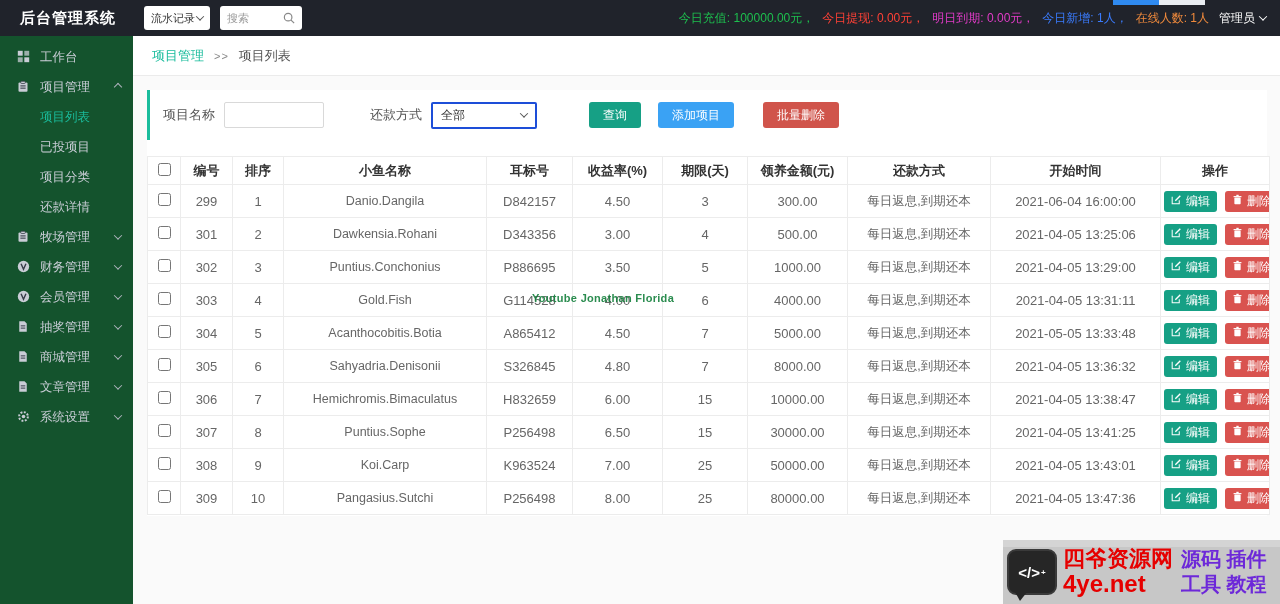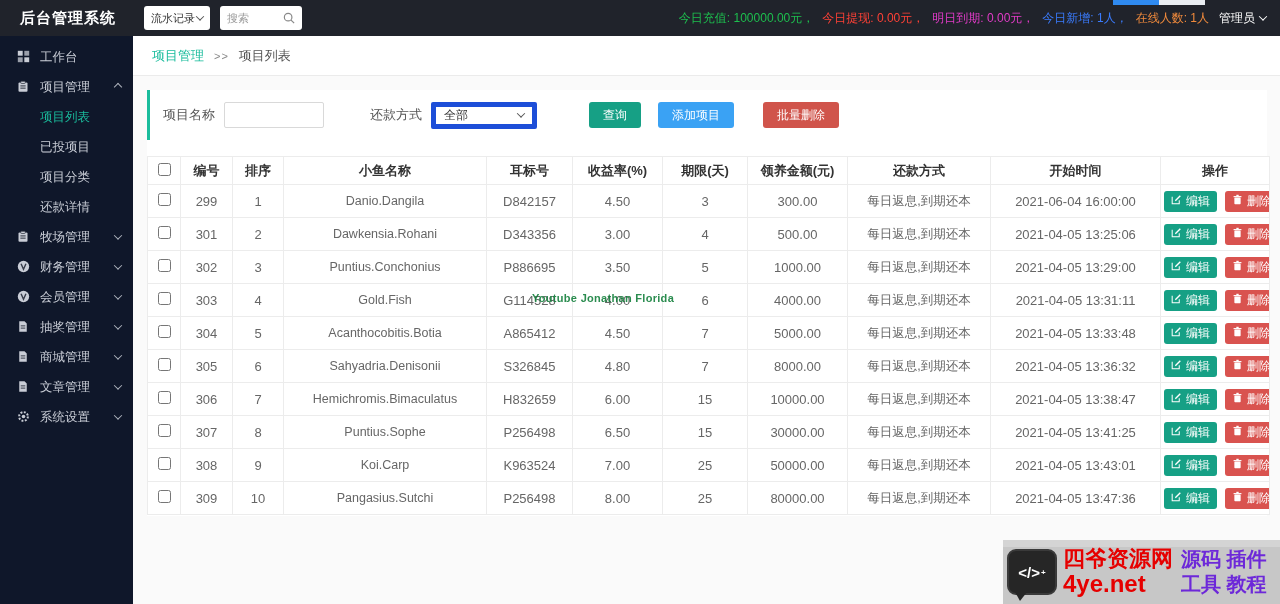--- a/index.html
+++ b/index.html
@@ -37,21 +37,21 @@
   .chev { display: inline-block; width: 6px; height: 6px; border-right: 1.5px solid currentColor; border-bottom: 1.5px solid currentColor; transform: rotate(45deg) translate(-1px,-1px); }
   .chev.up { transform: rotate(225deg); }
   .chev.dark { color: #555; }
 
   .rec-bar { position: absolute; top: 0; left: 1113px; width: 92px; height: 5px; z-index: 30; background: #e9edf2; }
   .rec-bar .played { height: 100%; width: 46px; background: #2f8af0; }
 
   
   .sidebar {
     position: absolute; top: 36px; left: 0; bottom: 0; width: 133px;
-    background: #0f172a; z-index: 10; padding-top: 6px;
+    background: #14532d; z-index: 10; padding-top: 6px;
   }
   .side-item {
     height: 30px; display: flex; align-items: center; color: #c9cdd6;
     font-size: 12.5px; padding: 0 12px 0 17px; cursor: pointer; position: relative;
   }
   .side-item .ic { width: 14px; height: 14px; margin-right: 9px; display: inline-flex; color: #c9cdd6; }
   .side-item .arrow { margin-left: auto; color: #aeb3bd; }
   .side-sub { height: 30px; display: flex; align-items: center; color: #c9cdd6; font-size: 12.5px; padding-left: 40px; cursor: pointer; }
   .side-sub.active { color: #1abc9c; }
 
@@ -66,21 +66,21 @@
   .bc-current { color: #555; }
 
   .page { margin: 14px 13px 0 14px; background: #fff; padding-bottom: 1px; }
   .filter-section {
     border-left: 3px solid #1abc9c; min-height: 50px;
     display: flex; align-items: center; padding-left: 13px; font-size: 13px; color: #555;
   }
   .filter-label { margin-right: 9px; }
   .filter-input { width: 100px; height: 26px; border: 1px solid #d9d9d9; border-radius: 2px; outline: none; padding: 0 6px; font-size: 12px; color: #333; }
   .filter-select {
-    width: 106px; height: 27px; border: 5px solid #1d4ed8; border-radius: 2px;
+    width: 106px; height: 27px; border: 2px solid #1d4ed8; border-radius: 2px;
     display: inline-flex; align-items: center; justify-content: space-between;
     padding: 0 8px; font-size: 12px; color: #333; cursor: pointer; background: #fff;
   }
   .ml-lg { margin-left: 46px; }
   .btn { border: none; border-radius: 3px; color: #fff; font-size: 12px; height: 26px; padding: 0 14px; cursor: pointer; font-family: inherit; }
   .btn-query { background: #16a085; margin-left: 52px; }
   .btn-add { background: #3aa2f4; margin-left: 17px; }
   .btn-batch { background: #d0544b; margin-left: 29px; }
 
   .table-wrap { margin-top: 16px; padding: 0 0 0 0; }
@@ -418,21 +418,21 @@
             <tr>
               <td><input type="checkbox" style=""></td>
               <td class="cell-id">304</td>
               <td class="cell-sort">5</td>
               <td class="cell-name">Acanthocobitis.Botia</td>
               <td class="cell-tag">A865412</td>
               <td class="cell-rate">4.50</td>
               <td class="cell-days">7</td>
               <td class="cell-amount">5000.00</td>
               <td class="cell-repay">每日返息,到期还本</td>
-              <td class="cell-start">2021-04-05 13:33:48</td>
+              <td class="cell-start">2021-05-05 13:33:48</td>
               <td><button class="mini-btn mini-edit">
                   <span><svg viewBox="0 0 14 14" width="11" height="11">
                       <path d="M1.5 3.5v9h9V8" stroke="#fff" fill="none" stroke-width="1.3"></path>
                       <path d="M5 9.2l1.8-.5 5.7-5.7-1.3-1.3L5.5 7.4z" fill="#fff"></path>
                     </svg></span>
                   <span>编辑</span>
                 </button><button class="mini-btn mini-del">
                   <span><svg viewBox="0 0 14 14" width="11" height="11">
                       <rect x="3" y="4.6" width="8" height="8.6" rx="1" fill="#fff"></rect>
                       <rect x="2" y="2.6" width="10" height="1.5" fill="#fff"></rect>

